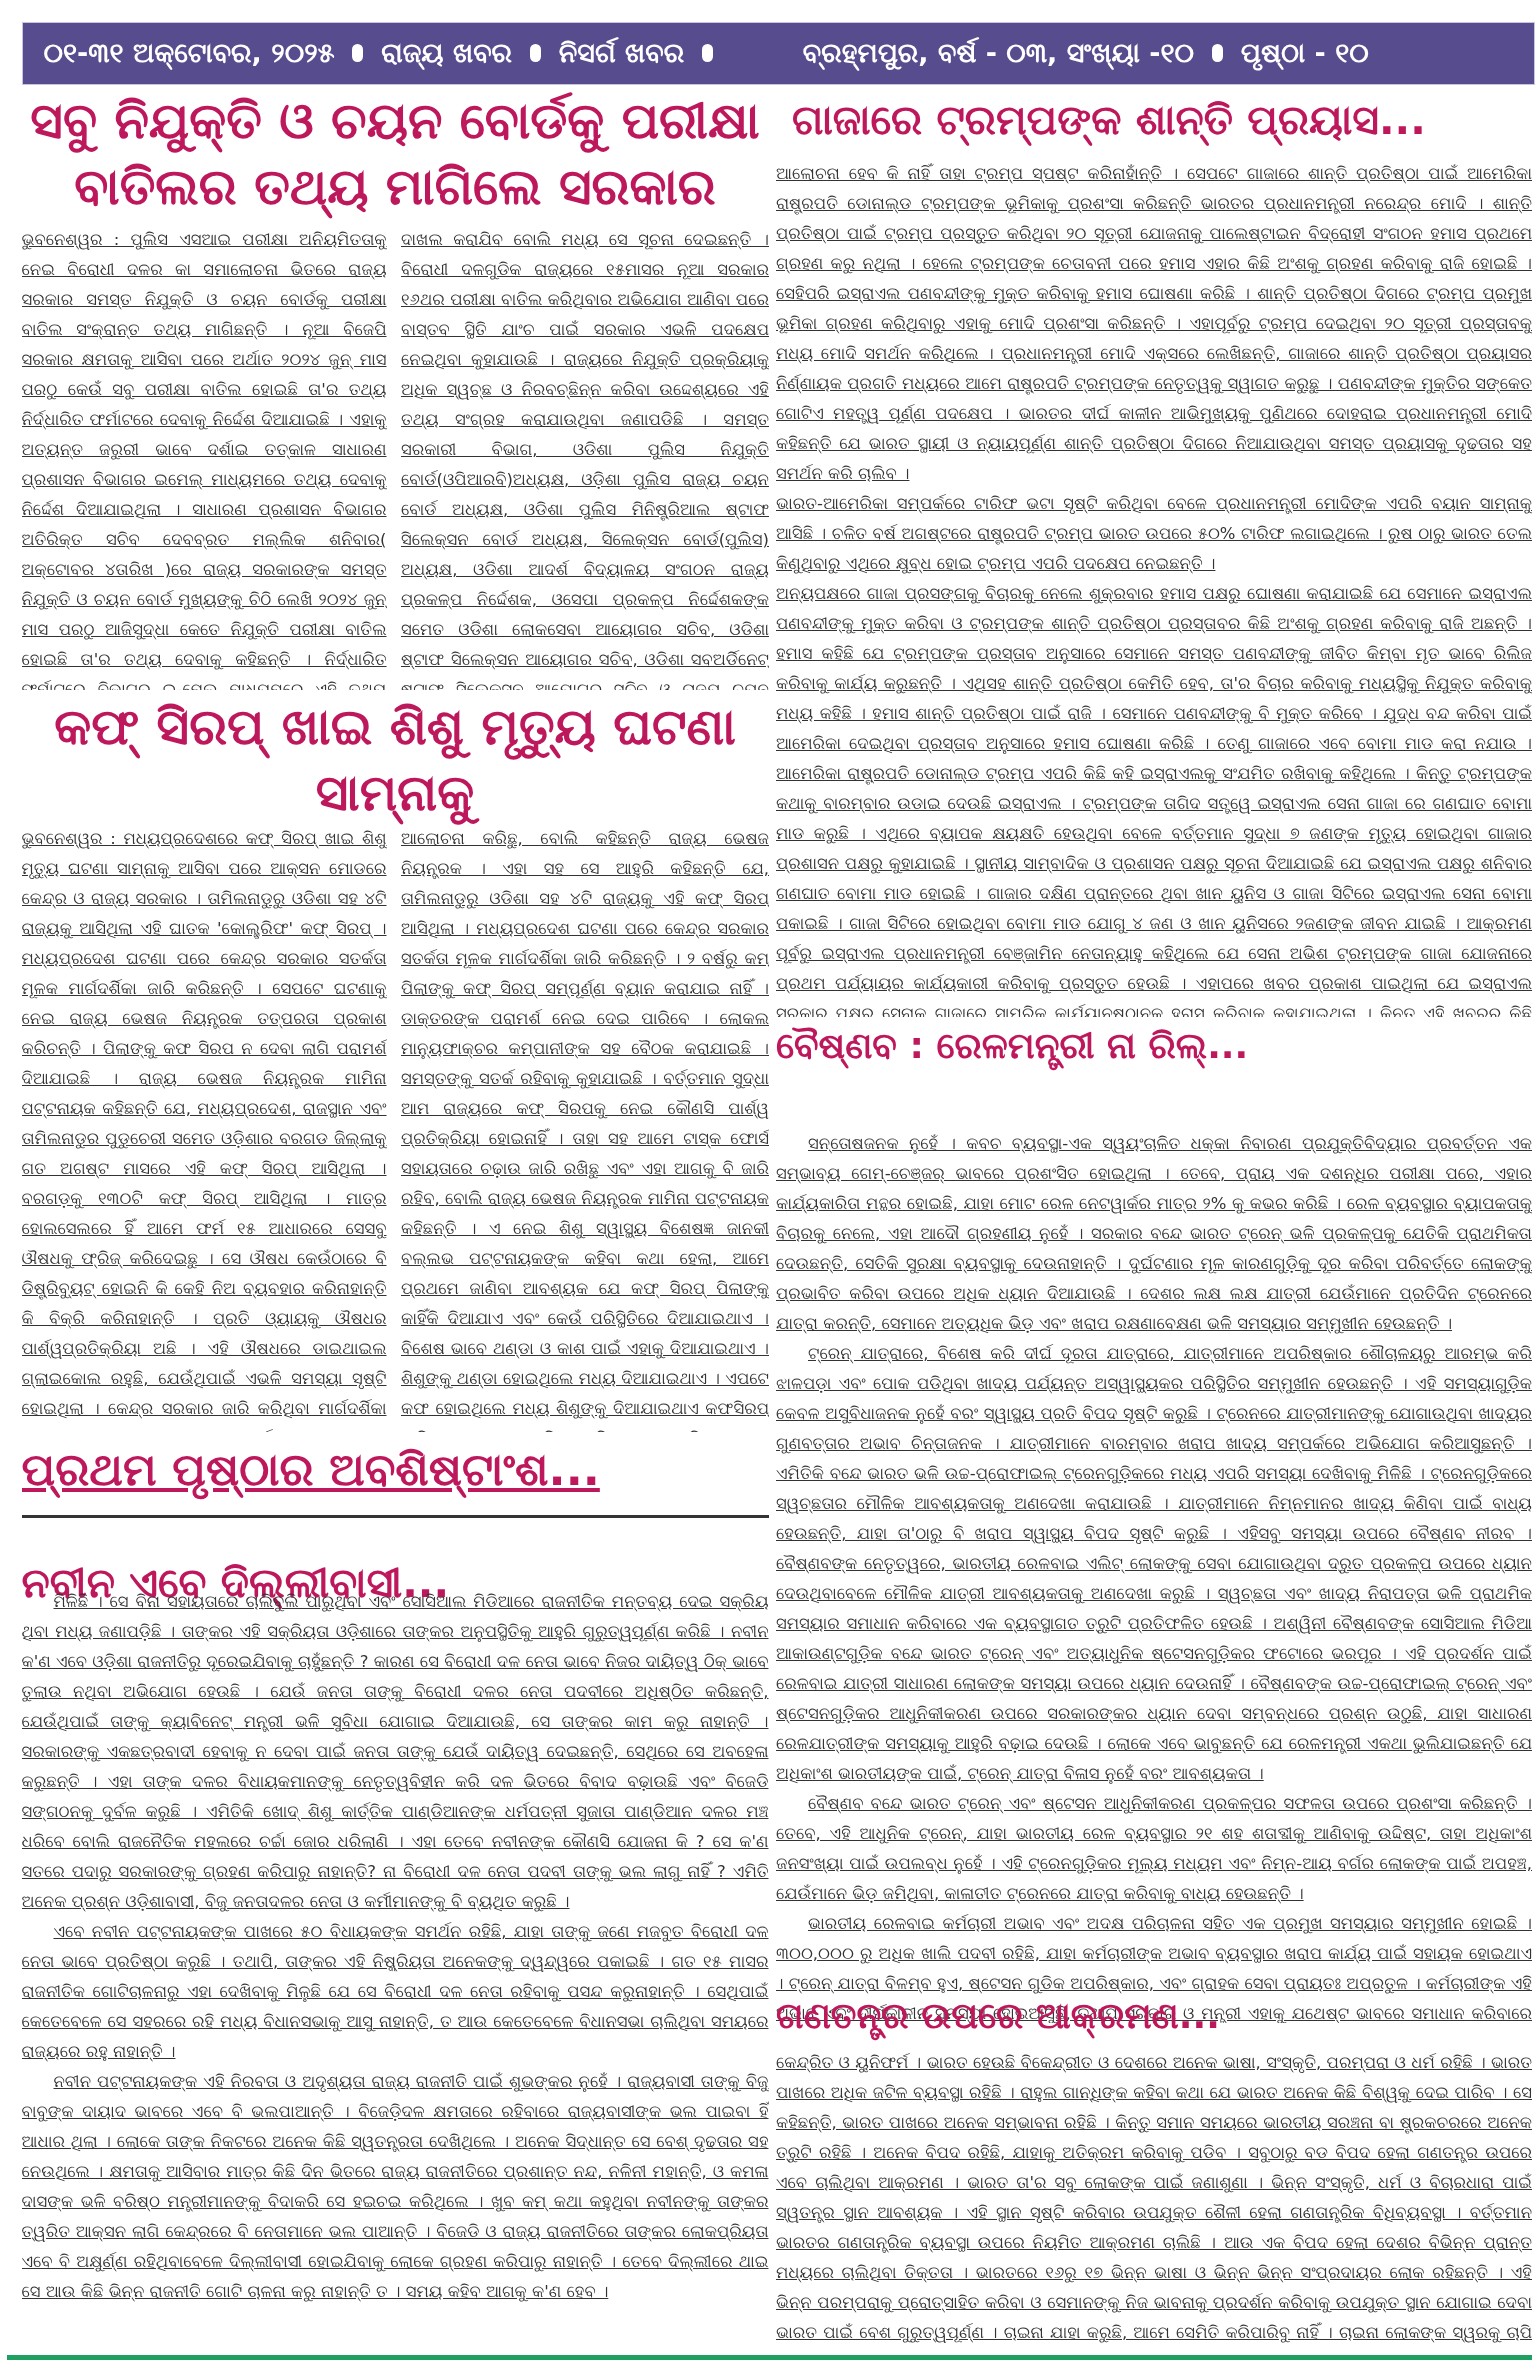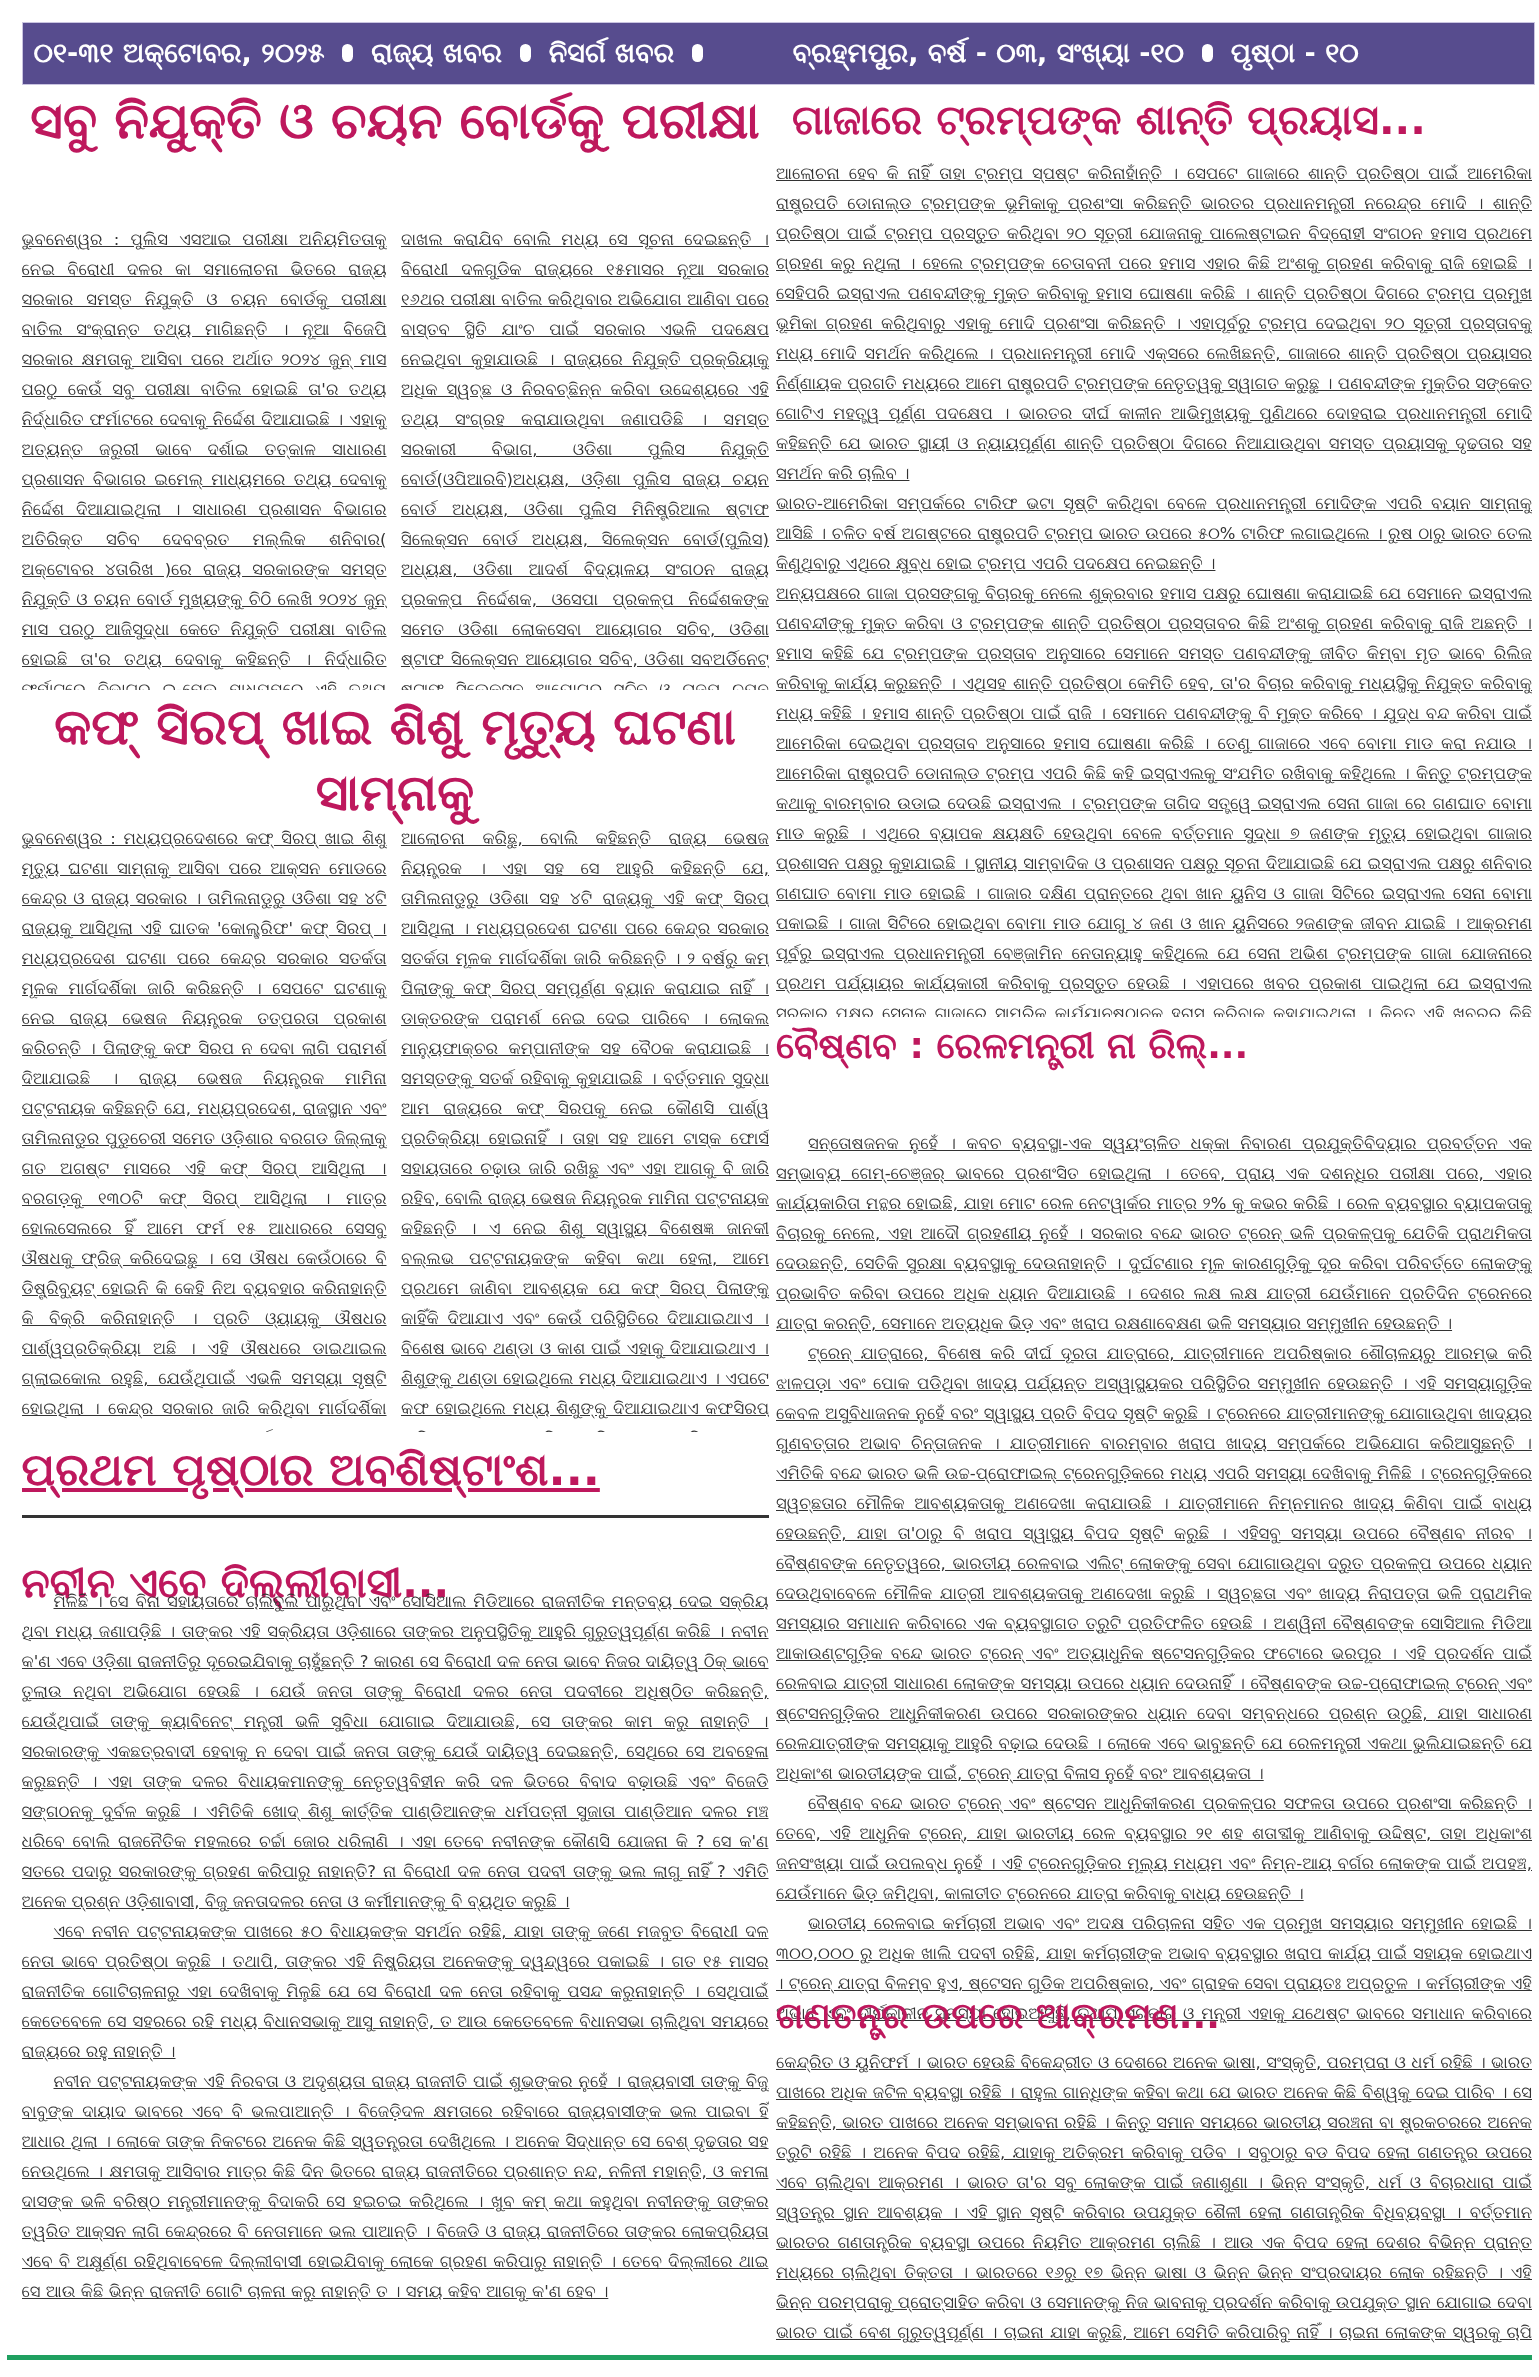--- a/index.html
+++ b/index.html
@@ -4,21 +4,21 @@
 <style>
   html, body { margin: 0; padding: 0; background: #ffffff; }
   body {
     width: 1540px; height: 2377px; position: relative; overflow: hidden;
     font-family: "DejaVu Sans", "Liberation Sans", sans-serif; color: #2b2b2b;
   }
   .masthead {
     position: absolute; left: 21.5px; top: 21.5px; width: 1513px; height: 63px;
     background: #574c8e; border: 1.8px solid #c9c4e0; box-sizing: border-box;
     display: flex; align-items: center; color: #ffffff; font-size: 27px;
-    font-weight: bold; white-space: nowrap; padding-left: 11px;
+    font-weight: bold; white-space: nowrap; padding-left: 21px;
   }
   .masthead .seg { display: inline-flex; align-items: center; }
   .masthead .dot { display: inline-block; width: 10.7px; height: 18px; border-radius: 5.4px; background: #fff; margin: 0 18px; }
   .masthead .gap { width: 72px; display: inline-block; }
 
   .col { position: absolute; overflow: hidden; }
   .headline { font-weight: bold; color: #be185d; line-height: 1.25; margin: 0; }
   .big-head { font-size: 50px; text-align: center; }
   .sec-head { font-size: 41px; }
   .body-text { font-size: 16.5px; line-height: 30px; text-align: justify; margin: 0; color: #333; text-decoration: underline; }
@@ -37,20 +37,21 @@
   <span class="seg">ନିସର୍ଗ ଖବର</span>
   <span class="dot"></span>
   <span class="gap"></span>
   <span class="seg">ବ୍ରହ୍ମପୁର, ବର୍ଷ - ୦୩, ସଂଖ୍ୟା -୧୦</span>
   <span class="dot"></span>
   <span class="seg">ପୃଷ୍ଠା - ୧୦</span>
 </div>
 
 <div class="col" style="left:21.5px; top:88px; width:747px; height:134px;">
   <h1 class="headline big-head" style="line-height:66px;">ସବୁ ନିଯୁକ୍ତି ଓ ଚୟନ ବୋର୍ଡକୁ ପରୀକ୍ଷା</h1>
+  <h1 class="headline big-head" style="line-height:66px;">ବାତିଲର ତଥ୍ୟ ମାଗିଲେ ସରକାର</h1>
 </div>
 <div class="col" style="left:21.5px; top:225px; width:365px; height:465px;">
   <p class="body-text">ଭୁବନେଶ୍ୱର : ପୁଲିସ ଏସଆଇ ପରୀକ୍ଷା ଅନିୟମିତତାକୁ ନେଇ ବିରୋଧୀ ଦଳର କା ସମାଲୋଚନା ଭିତରେ ରାଜ୍ୟ ସରକାର ସମସ୍ତ ନିଯୁକ୍ତି ଓ ଚୟନ ବୋର୍ଡକୁ ପରୀକ୍ଷା ବାତିଲ ସଂକ୍ରାନ୍ତ ତଥ୍ୟ ମାଗିଛନ୍ତି । ନୂଆ ବିଜେପି ସରକାର କ୍ଷମତାକୁ ଆସିବା ପରେ ଅର୍ଥାତ ୨୦୨୪ ଜୁନ୍ ମାସ ପରଠୁ କେଉଁ ସବୁ ପରୀକ୍ଷା ବାତିଲ ହୋଇଛି ତା'ର ତଥ୍ୟ ନିର୍ଦ୍ଧାରିତ ଫର୍ମାଟରେ ଦେବାକୁ ନିର୍ଦ୍ଦେଶ ଦିଆଯାଇଛି । ଏହାକୁ ଅତ୍ୟନ୍ତ ଜରୁରୀ ଭାବେ ଦର୍ଶାଇ ତତ୍କାଳ ସାଧାରଣ ପ୍ରଶାସନ ବିଭାଗର ଇମେଲ୍ ମାଧ୍ୟମରେ ତଥ୍ୟ ଦେବାକୁ ନିର୍ଦ୍ଦେଶ ଦିଆଯାଇଥିଲା । ସାଧାରଣ ପ୍ରଶାସନ ବିଭାଗର ଅତିରିକ୍ତ ସଚିବ ଦେବବ୍ରତ ମଲ୍ଲିକ ଶନିବାର( ଅକ୍ଟୋବର ୪ତାରିଖ )ରେ ରାଜ୍ୟ ସରକାରଙ୍କ ସମସ୍ତ ନିଯୁକ୍ତି ଓ ଚୟନ ବୋର୍ଡ ମୁଖ୍ୟଙ୍କୁ ଚିଠି ଲେଖି ୨୦୨୪ ଜୁନ୍ ମାସ ପରଠୁ ଆଜିସୁଦ୍ଧା କେତେ ନିଯୁକ୍ତି ପରୀକ୍ଷା ବାତିଲ ହୋଇଛି ତା'ର ତଥ୍ୟ ଦେବାକୁ କହିଛନ୍ତି । ନିର୍ଦ୍ଧାରିତ ଫର୍ମାଟରେ ବିଭାଗର ଇ-ମେଲ୍ ମାଧ୍ୟମରେ ଏହି ତଥ୍ୟ ବିସ୍ତୃତ ଭାବେ ଦେବାକୁ ସେ କହିଛନ୍ତି । ଏହି ତଥ୍ୟକୁ ଉଚ୍ଚ କର୍ତ୍ତୃପକ୍ଷଙ୍କ ନିକଟରେ</p>
 </div>
 <div class="col" style="left:401px; top:225px; width:368px; height:465px;">
   <p class="body-text">ଦାଖଲ କରାଯିବ ବୋଲି ମଧ୍ୟ ସେ ସୂଚନା ଦେଇଛନ୍ତି । ବିରୋଧୀ ଦଳଗୁଡିକ ରାଜ୍ୟରେ ୧୫ମାସର ନୂଆ ସରକାର ୧୬ଥର ପରୀକ୍ଷା ବାତିଲ କରିଥିବାର ଅଭିଯୋଗ ଆଣିବା ପରେ ବାସ୍ତବ ସ୍ଥିତି ଯାଂଚ ପାଇଁ ସରକାର ଏଭଳି ପଦକ୍ଷେପ ନେଇଥିବା କୁହାଯାଉଛି । ରାଜ୍ୟରେ ନିଯୁକ୍ତି ପ୍ରକ୍ରିୟାକୁ ଅଧିକ ସ୍ୱଚ୍ଛ ଓ ନିରବଚ୍ଛିନ୍ନ କରିବା ଉଦ୍ଦେଶ୍ୟରେ ଏହି ତଥ୍ୟ ସଂଗ୍ରହ କରାଯାଉଥିବା ଜଣାପଡିଛି । ସମସ୍ତ ସରକାରୀ ବିଭାଗ, ଓଡିଶା ପୁଲିସ ନିଯୁକ୍ତି ବୋର୍ଡ(ଓପିଆରବି)ଅଧ୍ୟକ୍ଷ, ଓଡ଼ିଶା ପୁଲିସ ରାଜ୍ୟ ଚୟନ ବୋର୍ଡ ଅଧ୍ୟକ୍ଷ, ଓଡିଶା ପୁଲିସ ମିନିଷ୍ଟ୍ରିଆଲ ଷ୍ଟାଫ ସିଲେକ୍ସନ ବୋର୍ଡ ଅଧ୍ୟକ୍ଷ, ସିଲେକ୍ସନ ବୋର୍ଡ(ପୁଲିସ) ଅଧ୍ୟକ୍ଷ, ଓଡିଶା ଆଦର୍ଶ ବିଦ୍ୟାଳୟ ସଂଗଠନ ରାଜ୍ୟ ପ୍ରକଳ୍ପ ନିର୍ଦ୍ଦେଶକ, ଓସେପା ପ୍ରକଳ୍ପ ନିର୍ଦ୍ଦେଶକଙ୍କ ସମେତ ଓଡିଶା ଲୋକସେବା ଆୟୋଗର ସଚିବ, ଓଡିଶା ଷ୍ଟାଫ ସିଲେକ୍ସନ ଆୟୋଗର ସଚିବ, ଓଡିଶା ସବଅର୍ଡିନେଟ୍ ଷ୍ଟାଫ ସିଲେକ୍ସନ ଆୟୋଗର ସଚିବ ଓ ରାଜ୍ୟ ଚୟନ ବୋର୍ଡ(ଉଚ୍ଚଶିକ୍ଷା)ର ସଚିବଙ୍କୁ ତଥ୍ୟ ଦେବାକୁ ନିର୍ଦ୍ଦେଶ ଦିଆଯାଇଛି ।</p>
 </div>
 
 <div class="col" style="left:21.5px; top:694px; width:747px; height:132px;">
   <h1 class="headline big-head" style="line-height:66px;">କଫ୍ ସିରପ୍ ଖାଇ ଶିଶୁ ମୃତ୍ୟୁ ଘଟଣା ସାମ୍ନାକୁ</h1>

